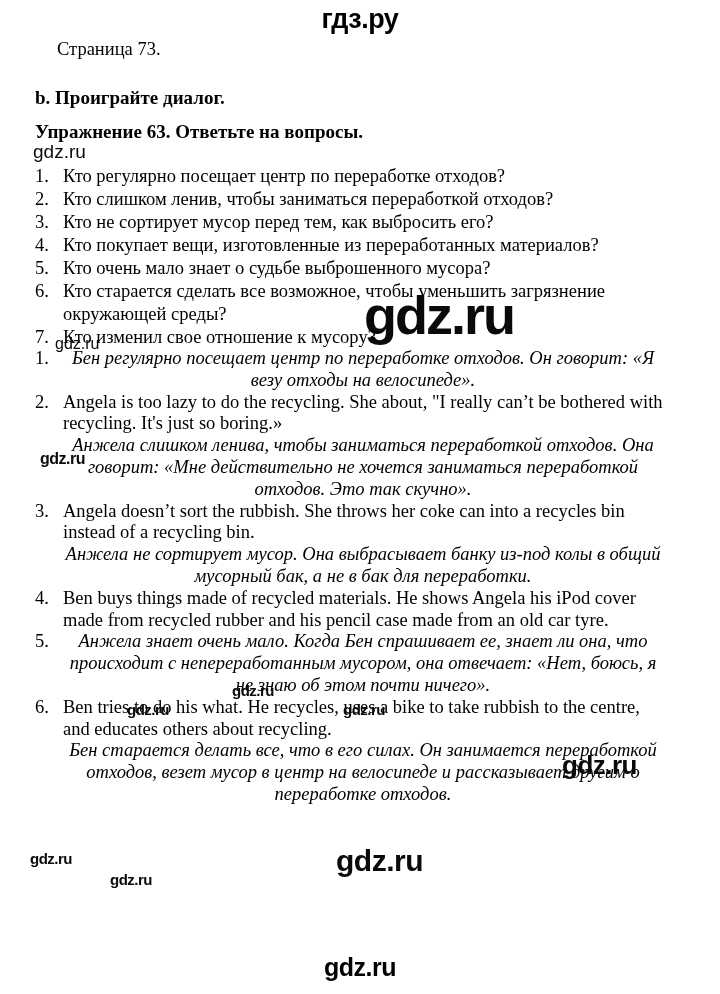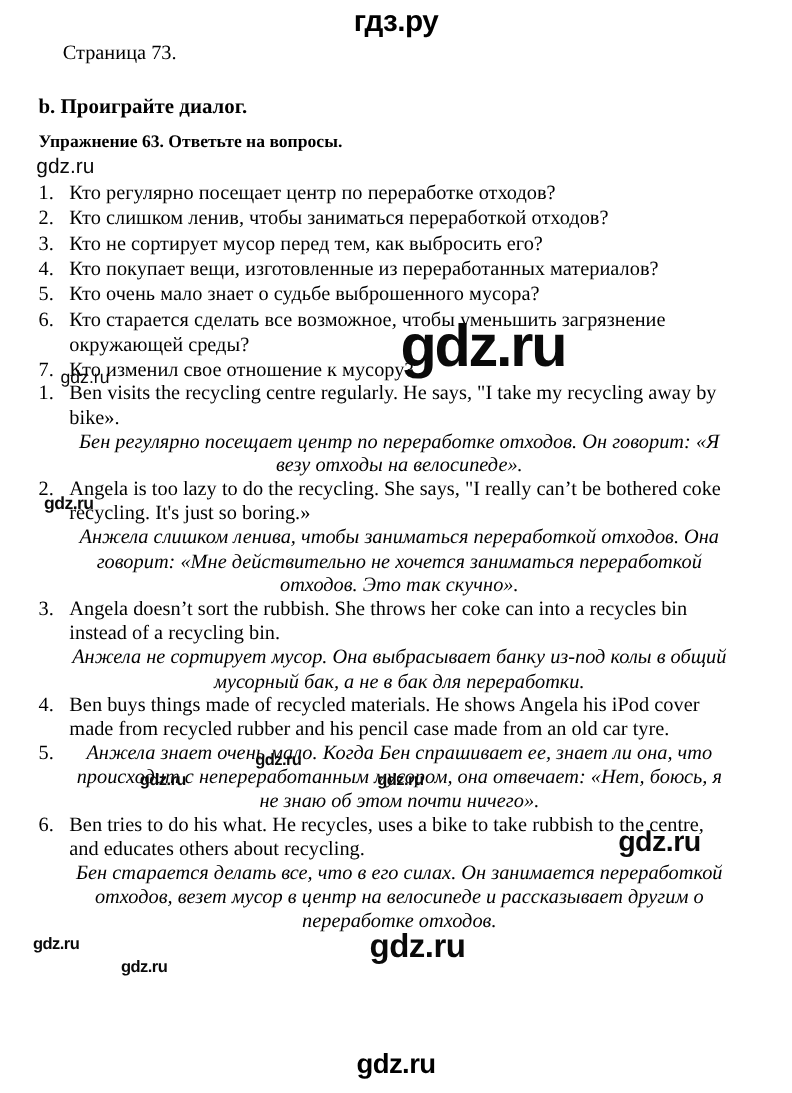--- a/index.html
+++ b/index.html
@@ -11,21 +11,21 @@
     overflow:hidden;
   }
   .site-header{
     position:absolute;top:4px;left:0;right:0;
     text-align:center;
     font-family:"Liberation Sans","DejaVu Sans",sans-serif;
     font-weight:bold;font-size:27px;letter-spacing:-0.5px;
   }
   .page-label{position:absolute;top:39px;left:57px;font-size:18.5px;}
   .task-b{position:absolute;top:87px;left:35px;font-size:19px;font-weight:bold;}
-  .exercise-title{position:absolute;top:121px;left:35px;font-size:16px;font-weight:bold;}
+  .exercise-title{position:absolute;top:121px;left:35px;font-size:19px;font-weight:bold;}
   .questions{position:absolute;top:165px;left:35px;width:625px;font-size:18.5px;line-height:23px;}
   .answers{position:absolute;top:348px;left:35px;width:628px;font-size:18.5px;line-height:21.8px;}
   .row{display:flex;align-items:flex-start;}
   .num{flex:0 0 28px;}
   .txt{flex:1 1 auto;}
   .ru{font-style:italic;text-align:center;}
   
   .wm{
     position:absolute;
     font-family:"Liberation Sans","DejaVu Sans",sans-serif;
@@ -90,28 +90,27 @@
     <div class="row">
       <span class="num">7.</span>
       <span class="txt">Кто изменил свое отношение к мусору?</span>
     </div>
   </div>
 
   <div class="answers">
     <div class="row">
       <span class="num">1.</span>
       <div class="txt">
-        <div class="en">Ben visits the recycling centre regularly. He says, "I take my recycling away by bike».</div>
         <div class="ru">Бен регулярно посещает центр по переработке отходов. Он говорит: «Я везу отходы на велосипеде».</div>
       </div>
     </div>
     <div class="row">
       <span class="num">2.</span>
       <div class="txt">
-        <div class="en">Angela is too lazy to do the recycling. She says, "I really can’t be bothered coke recycling. It's just so boring.»</div>
+        <div class="en">Angela is too lazy to do the recycling. She about, "I really can’t be bothered with recycling. It's just so boring.»</div>
         <div class="ru">Анжела слишком ленива, чтобы заниматься переработкой отходов. Она говорит: «Мне действительно не хочется заниматься переработкой отходов. Это так скучно».</div>
       </div>
     </div>
     <div class="row">
       <span class="num">3.</span>
       <div class="txt">
         <div class="en">Angela doesn’t sort the rubbish. She throws her coke can into a recycles bin instead of a recycling bin.</div>
         <div class="ru">Анжела не сортирует мусор. Она выбрасывает банку из-под колы в общий мусорный бак, а не в бак для переработки.</div>
       </div>
     </div>

